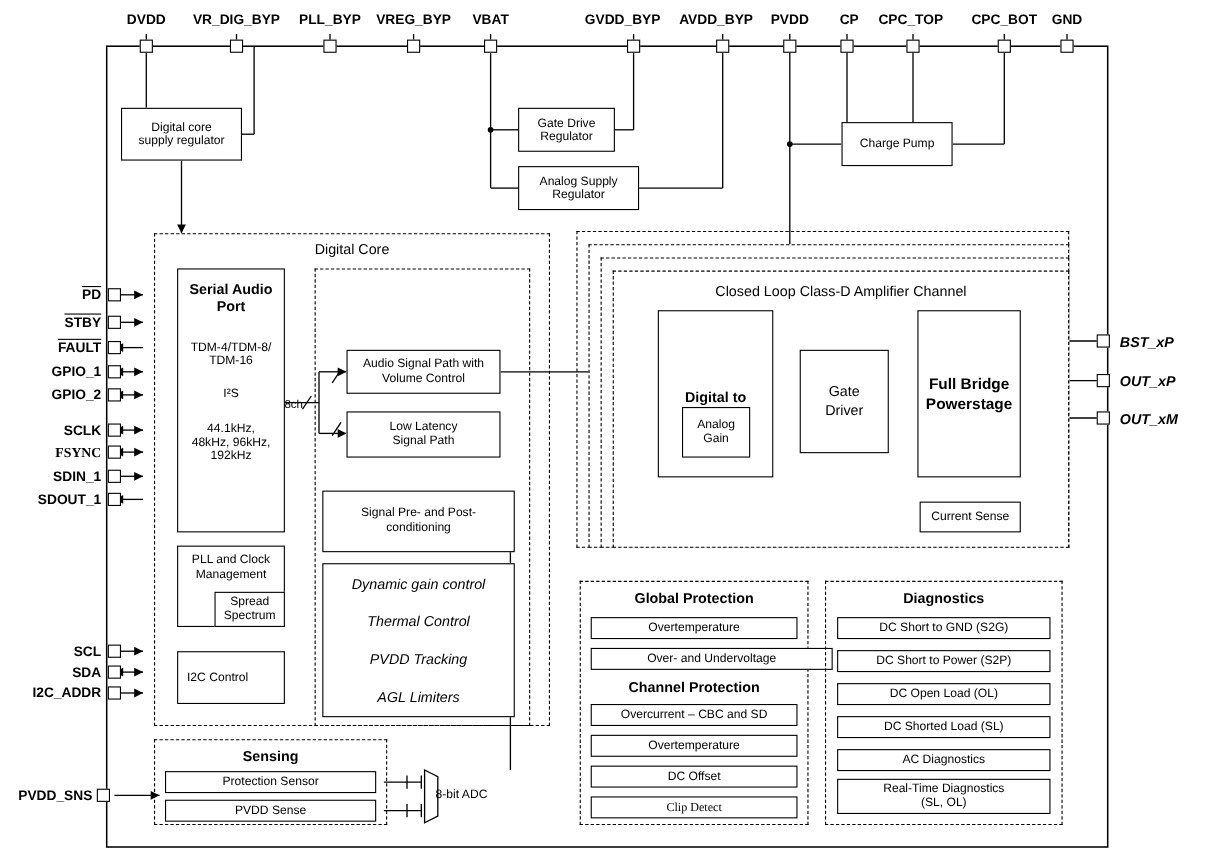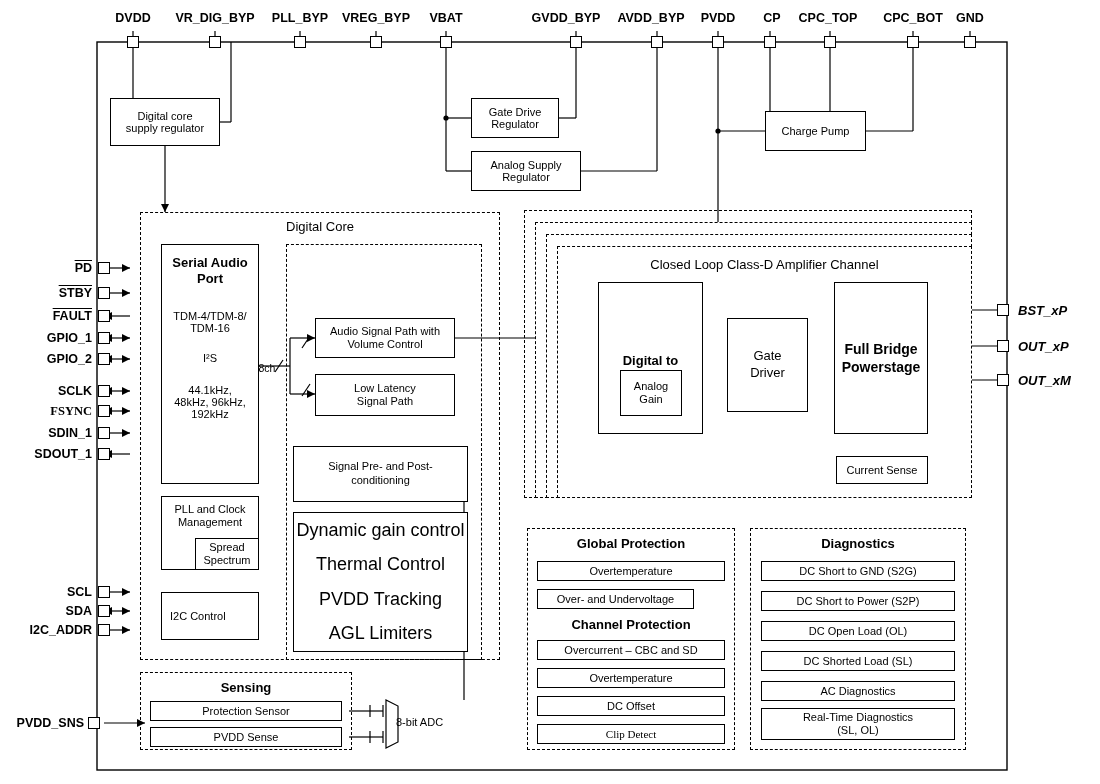--- a/index.html
+++ b/index.html
@@ -10,21 +10,21 @@
   .dash{border:1px dashed #000;background:transparent;}
   .lbl{position:absolute;text-align:center;line-height:1.15;}
   .b{font-weight:bold;}
   .pinlbl{position:absolute;font-size:12.5px;font-weight:bold;text-align:right;white-space:nowrap;}
   .toplbl{position:absolute;font-size:12.5px;font-weight:bold;text-align:center;white-space:nowrap;}
   .rightlbl{position:absolute;font-size:13px;font-weight:bold;white-space:nowrap;font-style:italic;}
   .ovl{text-decoration:overline;}
   svg{position:absolute;left:0;top:0;}
   .t10{font-size:10.5px;}
   .t11{font-size:11px;}
-  .t12{font-size:18px;}
+  .t12{font-size:13px;font-style:italic;}
   .t13{font-size:13px;}
   .t14{font-size:14px;}
 </style>
 </head>
 <body>
 
 <div id="stage">
 
   <svg width="1100" height="784">
     <g stroke="#000" stroke-width="1.4" fill="none">
@@ -305,21 +305,21 @@
 Driver</div>
 
   <div class="abs box t14 b" style="left:834px;top:282px;width:94px;height:152px;white-space:pre-line;line-height:1.3;">Full Bridge
 Powerstage</div>
 
   <div class="abs box t11" style="left:836px;top:456px;width:92px;height:28px;">Current Sense</div>
 
   <div class="abs dash" style="left:527px;top:528px;width:208px;height:222px;"></div>
   <div class="lbl t13 b" style="left:527px;top:537px;width:208px;">Global Protection</div>
   <div class="abs box t11" style="left:537px;top:561px;width:188px;height:20px;">Overtemperature</div>
-  <div class="abs box t11" style="left:537px;top:589px;width:157px;height:20px;">Over- and Undervoltage</div>
+  <div class="abs box t11" style="left:537px;top:589px;width:220px;height:20px;">Over- and Undervoltage</div>
   <div class="lbl t13 b" style="left:527px;top:618px;width:208px;">Channel Protection</div>
   <div class="abs box t11" style="left:537px;top:640px;width:188px;height:20px;">Overcurrent – CBC and SD</div>
   <div class="abs box t11" style="left:537px;top:668px;width:188px;height:20px;">Overtemperature</div>
   <div class="abs box t11" style="left:537px;top:696px;width:188px;height:20px;">DC Offset</div>
   <div class="abs box t11" style="left:537px;top:724px;width:188px;height:20px;font-family:Liberation Serif, serif;">Clip Detect</div>
 
   <div class="abs dash" style="left:750px;top:528px;width:216px;height:222px;"></div>
   <div class="lbl t13 b" style="left:750px;top:537px;width:216px;">Diagnostics</div>
   <div class="abs box t11" style="left:761px;top:561px;width:194px;height:20px;">DC Short to GND (S2G)</div>
   <div class="abs box t11" style="left:761px;top:591px;width:194px;height:20px;">DC Short to Power (S2P)</div>

